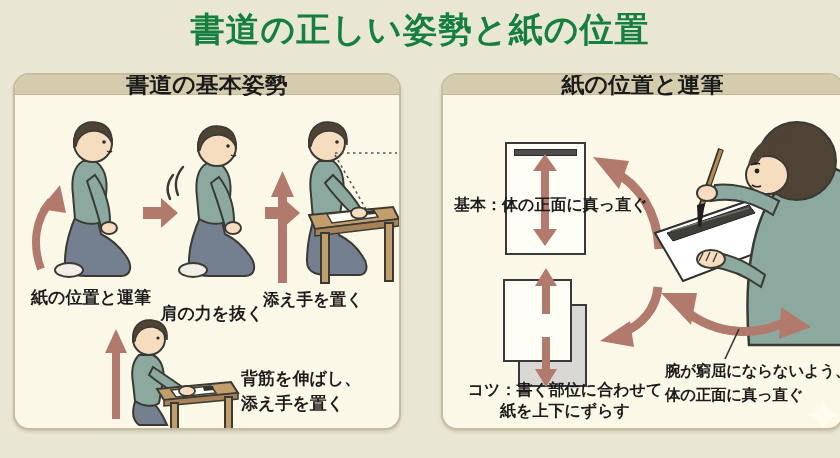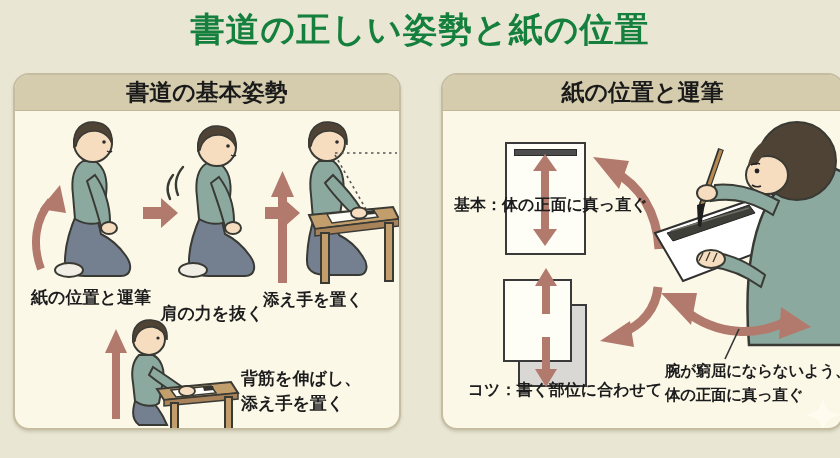--- a/index.html
+++ b/index.html
@@ -21,21 +21,21 @@
     position:absolute; top:73px; height:357px;
     background:#fbf8e8;
     border:2px solid #c6bda0;
     border-radius:16px;
     box-shadow:0 2px 3px rgba(120,110,80,.25);
     overflow:hidden;
   }
   .panel-left  { left:13px;  width:388px; }
   .panel-right { left:425px; width:403px;margin-left:16px; }
   .panel-header {
-    position:absolute; top:0; left:0; right:0; height:36px;
+    position:absolute; top:0; left:0; right:0; height:20px;
     background:#d5ccae;
     border-bottom:1px solid #c2b897;
     display:flex; align-items:center; justify-content:center;
     font-size:23px; font-weight:800; color:#1a1a1a;
   }
   .abs { position:absolute; }
   .cap {
     position:absolute; font-weight:800; color:#1c1c1c; line-height:1.32;
     white-space:nowrap;
   }
@@ -195,20 +195,21 @@
     <polygon points="0,32 11,50 22,32" fill="#b27a6c"></polygon>
   </svg>
 
   <svg class="abs" style="left:153px;top:208px;" width="70" height="66" viewBox="0 0 70 66">
     <path d="M62 4 C 60 26, 46 42, 26 50" stroke="#b27a6c" stroke-width="9" fill="none"></path>
     <polygon points="34,38 4,58 38,64" fill="#b27a6c"></polygon>
   </svg>
 
   <div class="cap cap-c" style="left:12px;top:304px;width:220px;font-size:16px;line-height:21px;">
     <div>コツ：書く部位に合わせて</div>
+    <div>紙を上下にずらす</div>
   </div>
 
   <svg class="abs" style="left:210px;top:38px;" width="192" height="232" viewBox="0 0 192 232">
 
     <polygon points="2,120 118,80 150,122 30,168" fill="#ffffff" stroke="#2f2f2f" stroke-width="2"></polygon>
 
     <polygon points="14,120 96,92 102,100 20,128" fill="#3f3f3a" stroke="#222" stroke-width="1"></polygon>
     <line x1="18" y1="118" x2="96" y2="95" stroke="#6e6e66" stroke-width="1.4"></line>
 
     <path d="M96 232 C 92 180, 96 130, 112 96 C 126 68, 152 52, 178 54 L 192 60 L 192 232 Z" fill="#8ca9a0" stroke="#3a3a35" stroke-width="2.5"></path>

